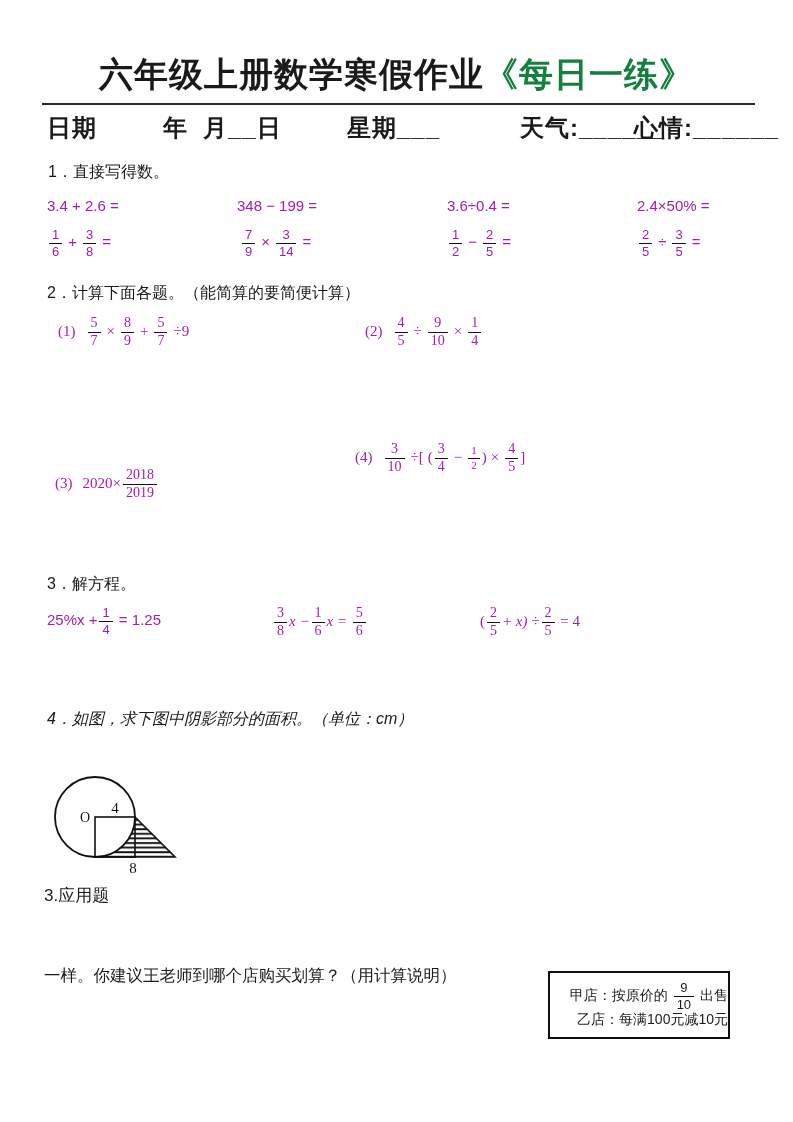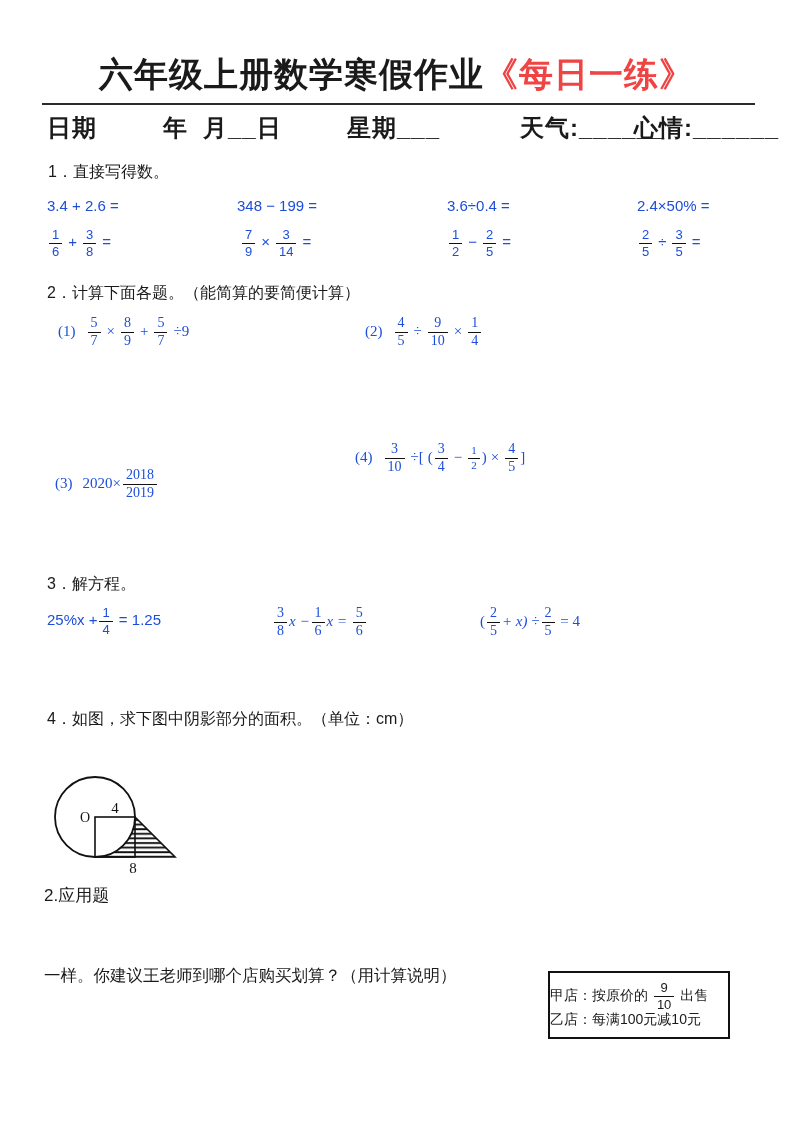--- a/index.html
+++ b/index.html
@@ -1,37 +1,37 @@
 <!DOCTYPE html>
 <html><head>
 <meta charset="utf-8">
 <style>
   html,body{margin:0;padding:0;background:#ffffff;}
   .page{position:relative;width:793px;height:1122px;background:#fff;overflow:hidden;
         font-family:"Liberation Sans",sans-serif;color:#1a1a1a;}
   .abs{position:absolute;}
   .title{top:52px;left:0;width:793px;text-align:center;font-size:34px;font-weight:bold;
          font-family:"Liberation Serif",serif;letter-spacing:1px;white-space:nowrap;}
-  .title .red{color:#ef4444;}
+  .title .red{color:#15803d;}
   .rule{top:103px;left:42px;width:713px;border-top:2px solid #2b2b2b;height:0;}
   .daterow{font-size:24px;font-weight:600;white-space:nowrap;letter-spacing:1px;}
   .h{font-size:16px;white-space:nowrap;}
-  .math{font-size:15px;white-space:nowrap;color:#1d4ed8;}
+  .math{font-size:15px;white-space:nowrap;color:#a21caf;}
   .serif{font-family:"Liberation Serif",serif;}
   .frac{display:inline-block;vertical-align:middle;text-align:center;line-height:1.05;margin:0 2px;font-size:13px;}
   .frac .fn{display:block;padding:0 3px 1px;}
   .frac .fd{display:block;border-top:1.3px solid #111;padding:1px 3px 0;}
   .frac-lg{font-size:14px;}
   .frac-sm{font-size:11px;}
   .op{margin:0 4px;}
   .plabel{margin-right:10px;}
   .ital{font-style:italic;}
   .para{font-size:16.5px;white-space:nowrap;}
   .pricebox{left:548px;top:971px;width:178px;height:64px;border:2px solid #111;
-            display:flex;flex-direction:column;justify-content:center;align-items:flex-start;
+            display:flex;flex-direction:column;justify-content:center;align-items:flex-end;
             font-size:14px;white-space:nowrap;}
   .pricebox .bl{line-height:1.25;}
   svg text{font-family:"Liberation Serif",serif;fill:#111;}
 </style>
 </head>
 <body>
 
 <div class="page">
 
   <div class="abs title">
@@ -84,39 +84,39 @@
   <div class="abs math" style="left:47px;top:606px;">
     <span>25%x +</span><span class="frac"><span class="fn">1</span><span class="fd">4</span></span> <span>= 1.25</span>
   </div>
   <div class="abs math serif" style="left:272px;top:606px;">
     <span class="frac frac-lg"><span class="fn">3</span><span class="fd">8</span></span><span class="ital">x −</span><span class="frac frac-lg"><span class="fn">1</span><span class="fd">6</span></span><span class="ital">x =</span> <span class="frac frac-lg"><span class="fn">5</span><span class="fd">6</span></span>
   </div>
   <div class="abs math serif" style="left:480px;top:606px;">
     <span>(</span><span class="frac frac-lg"><span class="fn">2</span><span class="fd">5</span></span><span class="ital">+ x) ÷</span><span class="frac frac-lg"><span class="fn">2</span><span class="fd">5</span></span> <span>= 4</span>
   </div>
 
-  <div class="abs h" style="left:47px;top:709px;">4．如图，求下图中阴影部分的面积。（单位：cm）</div>
+  <div class="abs h" style="left:47px;top:709px;font-style:italic;">4．如图，求下图中阴影部分的面积。（单位：cm）</div>
   <svg class="abs" style="left:45px;top:772px;" width="190" height="112" viewBox="0 0 190 112">
     <defs>
       <pattern id="hatch" width="6" height="4.6" patternUnits="userSpaceOnUse">
         <rect width="6" height="4.6" fill="#ffffff"></rect>
         <line x1="0" y1="2" x2="6" y2="2" stroke="#111" stroke-width="1.9"></line>
       </pattern>
     </defs>
     <rect x="50" y="45" width="40" height="40" fill="url(#hatch)"></rect>
     <polygon points="50,85 130,85 90,45" fill="url(#hatch)"></polygon>
     <circle cx="50" cy="45" r="40" fill="#ffffff" stroke="#111" stroke-width="1.8"></circle>
     <rect x="50" y="45" width="40" height="40" fill="none" stroke="#111" stroke-width="1.6"></rect>
     <path d="M50,85 L130,85 L90,45" fill="none" stroke="#111" stroke-width="1.6"></path>
     <text x="40" y="50" font-size="14" text-anchor="middle">O</text>
     <text x="70" y="41" font-size="15" text-anchor="middle">4</text>
     <text x="88" y="101" font-size="15" text-anchor="middle">8</text>
   </svg>
 
-  <div class="abs h" style="left:44px;top:884px;font-size:17px;">2.应用题</div>
+  <div class="abs h" style="left:44px;top:884px;font-size:17px;">3.应用题</div>
   <div class="abs para" style="left:44px;top:965px;">一样。你建议王老师到哪个店购买划算？（用计算说明）</div>
 
   <div class="abs pricebox">
     <div class="bl">
       <span>甲店：按原价的</span> <span class="frac"><span class="fn">9</span><span class="fd">10</span></span> <span>出售</span>
     </div>
     <div class="bl">乙店：每满100元减10元</div>
   </div>
 
 </div>

